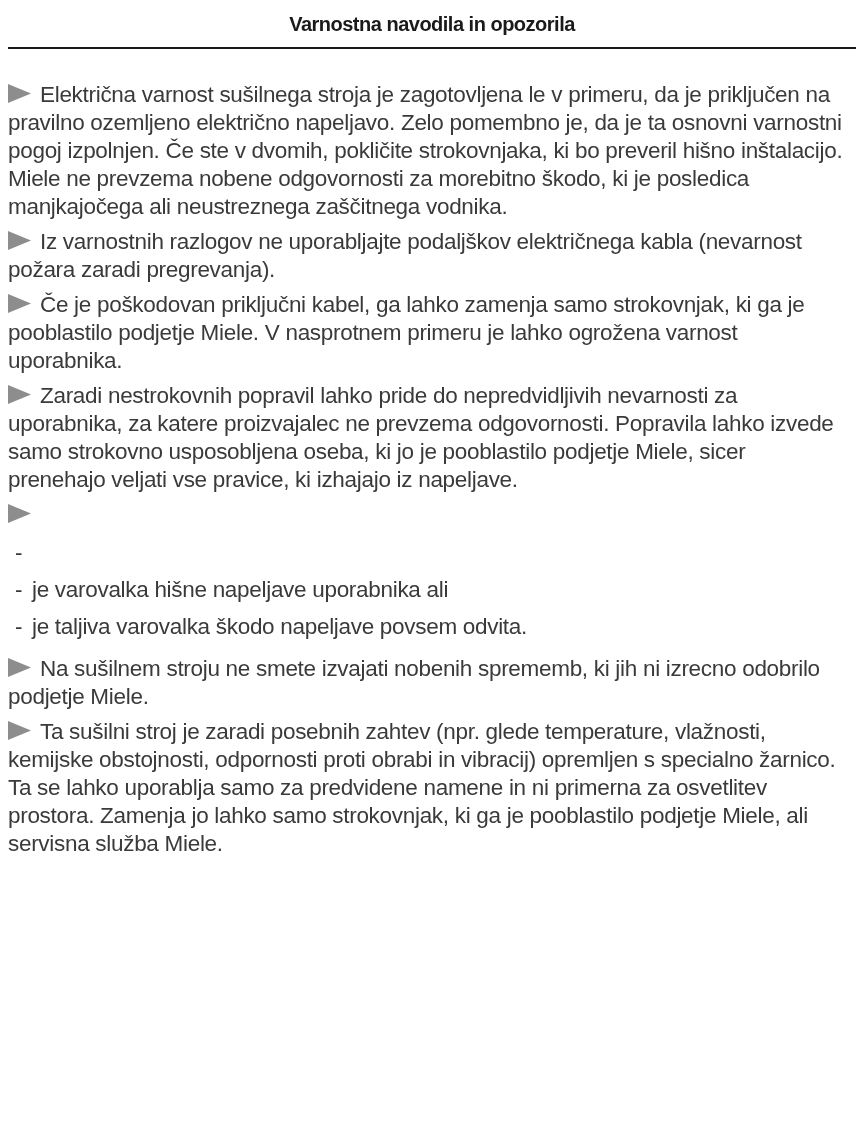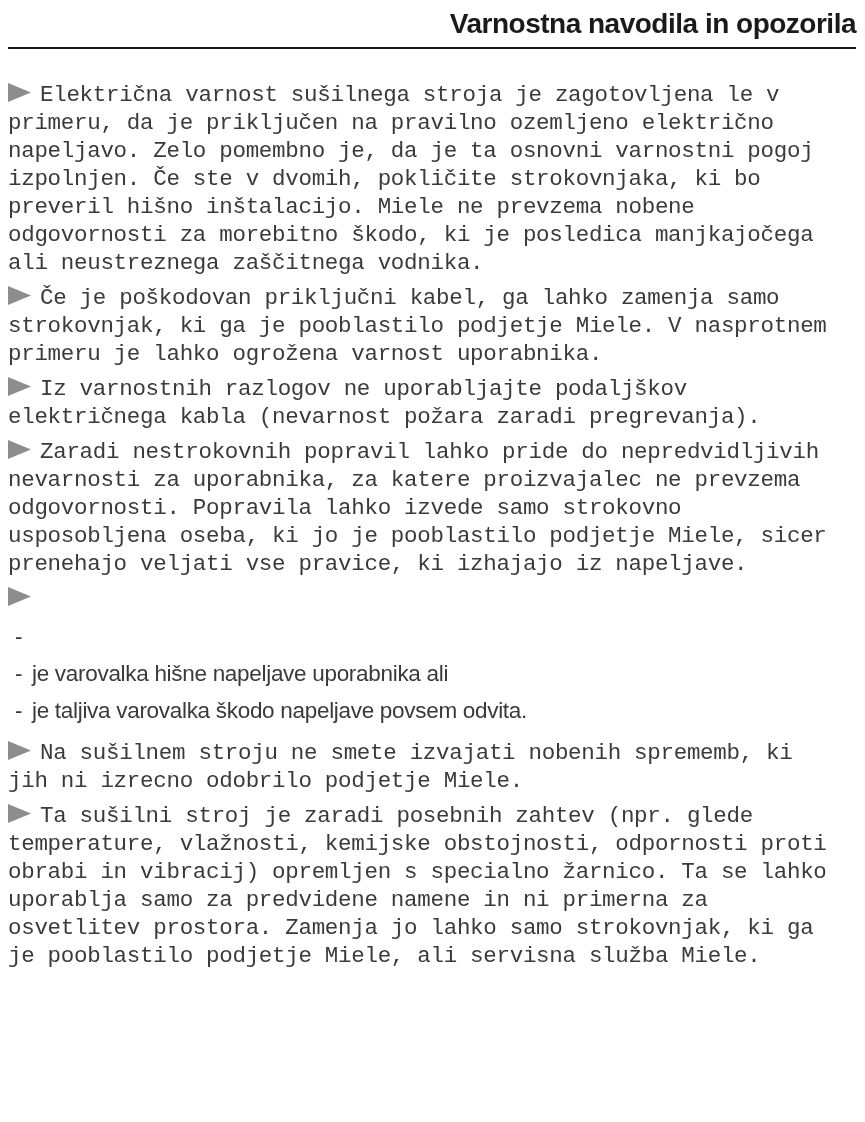--- a/index.html
+++ b/index.html
@@ -14,42 +14,41 @@
     font-family: "Liberation Sans", "DejaVu Sans", sans-serif;
   }
   .page {
     box-sizing: border-box;
     width: 865px;
     height: 1122px;
     padding: 0 9px 0 8px;
   }
   header h1 {
     margin: 7px 0 0 0;
-    font-size: 28px;
+    font-size: 20px;
     line-height: 34px;
     font-weight: 700;
     letter-spacing: -0.5px;
-    text-align: right;
+    text-align: center;
     color: var(--title, #1a1a1a);
   }
   .rule {
     border: none;
     border-top: 2px solid var(--rule, #1a1a1a);
     margin: 6px 0 0 0;
   }
   main {
     margin-top: 32px;
     font-size: 22.5px;
     line-height: 28px;
     letter-spacing: -0.3px;
     color: var(--text, #3a3a3a);
   }
   p.warn {
     margin: 0 12px 7px 0;
-    font-family: Liberation Mono, monospace;
   }
   .tri {
     display: inline-block;
     width: 23px;
     height: 19px;
     margin-right: 9px;
     vertical-align: -1px;
     color: var(--marker, #8d8d8d);
   }
   .tri svg { display: block; }
@@ -83,27 +82,27 @@
 
     <p class="warn">
       <span class="tri"><svg width="23" height="19" viewBox="0 0 23 19">
             <polygon points="0,0 23,9.5 0,19" fill="currentColor"></polygon>
           </svg></span><span>Električna varnost sušilnega stroja je zagotovljena le v primeru, da je priključen na pravilno ozemljeno električno napeljavo. Zelo pomembno je, da je ta osnovni varnostni pogoj izpolnjen. Če ste v dvomih, pokličite strokovnjaka, ki bo preveril hišno inštalacijo. Miele ne prevzema nobene odgovornosti za morebitno škodo, ki je posledica manjkajočega ali neustreznega zaščitnega vodnika.</span>
     </p>
 
     <p class="warn">
       <span class="tri"><svg width="23" height="19" viewBox="0 0 23 19">
             <polygon points="0,0 23,9.5 0,19" fill="currentColor"></polygon>
-          </svg></span><span>Če je poškodovan priključni kabel, ga lahko zamenja samo strokovnjak, ki ga je pooblastilo podjetje Miele. V nasprotnem primeru je lahko ogrožena varnost uporabnika.</span>
+          </svg></span><span>Iz varnostnih razlogov ne uporabljajte podaljškov električnega kabla (nevarnost požara zaradi pregrevanja).</span>
     </p>
 
     <p class="warn">
       <span class="tri"><svg width="23" height="19" viewBox="0 0 23 19">
             <polygon points="0,0 23,9.5 0,19" fill="currentColor"></polygon>
-          </svg></span><span>Iz varnostnih razlogov ne uporabljajte podaljškov električnega kabla (nevarnost požara zaradi pregrevanja).</span>
+          </svg></span><span>Če je poškodovan priključni kabel, ga lahko zamenja samo strokovnjak, ki ga je pooblastilo podjetje Miele. V nasprotnem primeru je lahko ogrožena varnost uporabnika.</span>
     </p>
 
     <p class="warn">
       <span class="tri"><svg width="23" height="19" viewBox="0 0 23 19">
             <polygon points="0,0 23,9.5 0,19" fill="currentColor"></polygon>
           </svg></span><span>Zaradi nestrokovnih popravil lahko pride do nepredvidljivih nevarnosti za uporabnika, za katere proizvajalec ne prevzema odgovornosti. Popravila lahko izvede samo strokovno usposobljena oseba, ki jo je pooblastilo podjetje Miele, sicer prenehajo veljati vse pravice, ki izhajajo iz napeljave.</span>
     </p>
 
 
     <p class="warn">

